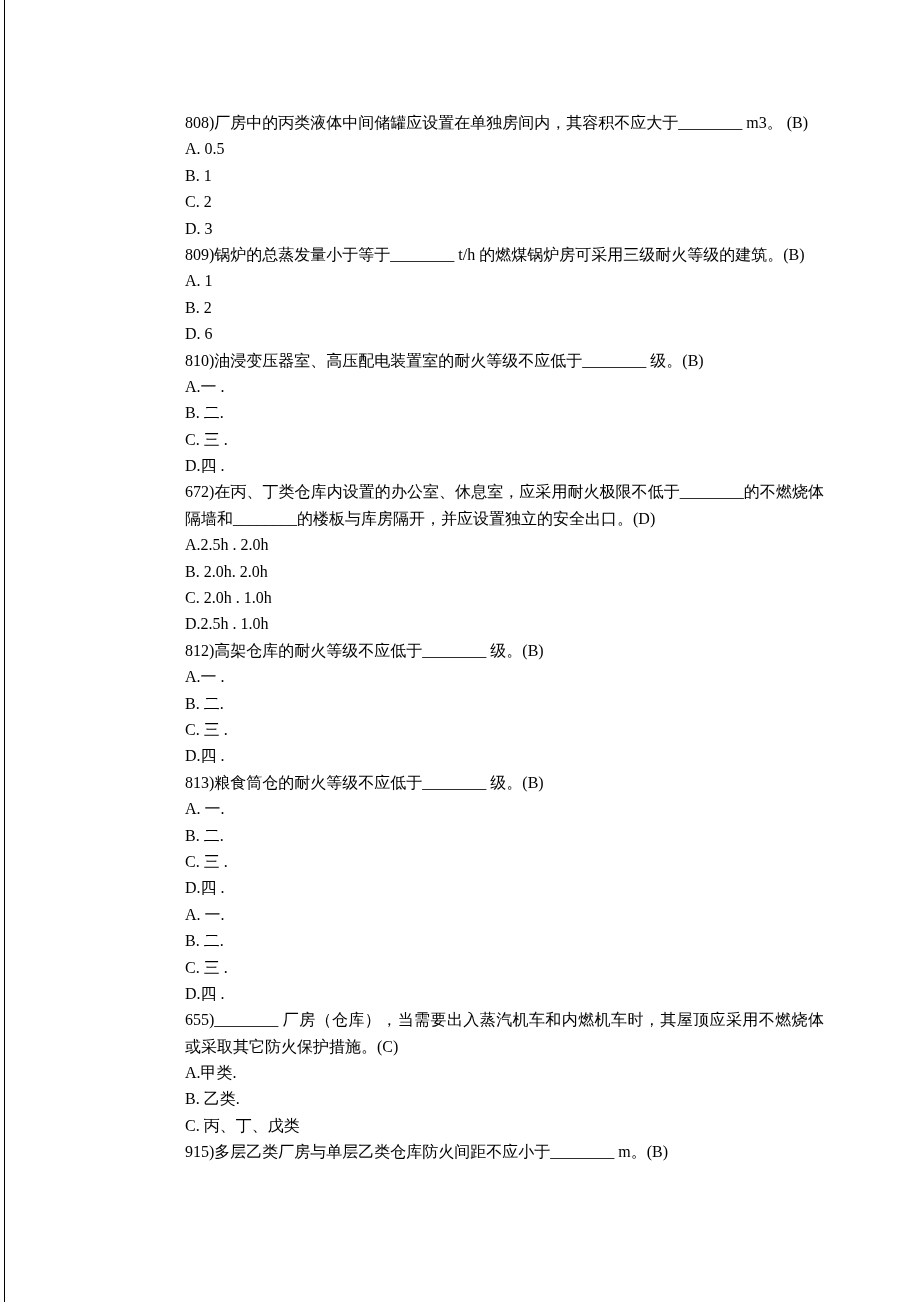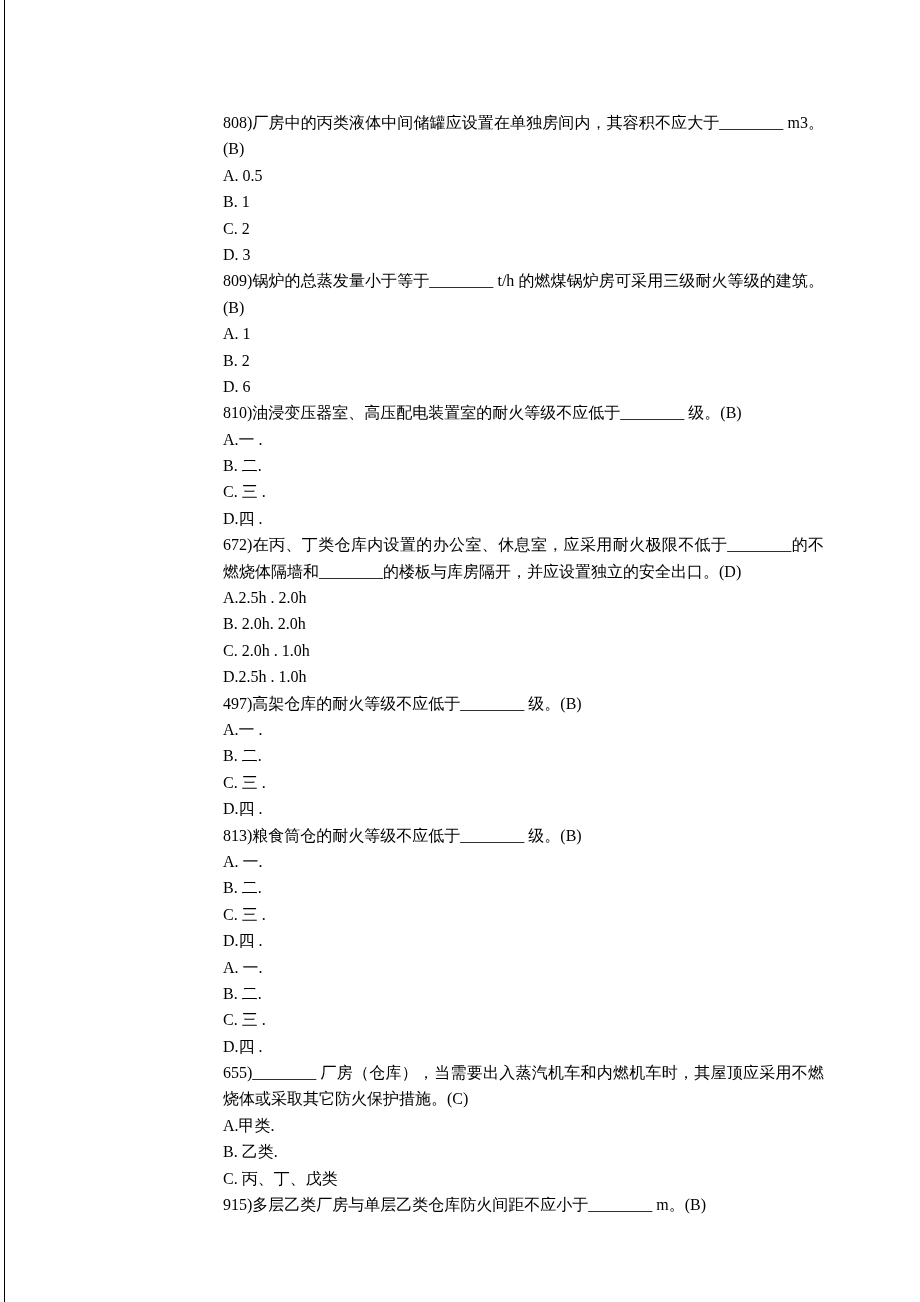--- a/index.html
+++ b/index.html
@@ -14,21 +14,20 @@
   .page {
     width: 920px;
     box-sizing: border-box;
     padding: 110px 100px 80px 180px;
     border-left: 1px solid #000;
     min-height: 1302px;
     margin-left: 4px;
   }
   .line {
     text-align: justify;
-    margin-left: 38px;
   }
 </style>
 </head>
 <body>
 
 <div class="page" id="page-container">
     <div class="line">808)厂房中的丙类液体中间储罐应设置在单独房间内，其容积不应大于________ m3。 (B)</div>
     <div class="line">A. 0.5</div>
     <div class="line">B. 1</div>
     <div class="line">C. 2</div>
@@ -40,21 +39,21 @@
     <div class="line">810)油浸变压器室、高压配电装置室的耐火等级不应低于________ 级。(B)</div>
     <div class="line">A.一 .</div>
     <div class="line">B. 二.</div>
     <div class="line">C. 三 .</div>
     <div class="line">D.四 .</div>
     <div class="line">672)在丙、丁类仓库内设置的办公室、休息室，应采用耐火极限不低于________的不燃烧体隔墙和________的楼板与库房隔开，并应设置独立的安全出口。(D)</div>
     <div class="line">A.2.5h . 2.0h</div>
     <div class="line">B. 2.0h. 2.0h</div>
     <div class="line">C. 2.0h . 1.0h</div>
     <div class="line">D.2.5h . 1.0h</div>
-    <div class="line">497)高架仓库的耐火等级不应低于________ 级。(B)</div>
+    <div class="line">812)高架仓库的耐火等级不应低于________ 级。(B)</div>
     <div class="line">A.一 .</div>
     <div class="line">B. 二.</div>
     <div class="line">C. 三 .</div>
     <div class="line">D.四 .</div>
     <div class="line">813)粮食筒仓的耐火等级不应低于________ 级。(B)</div>
     <div class="line">A. 一.</div>
     <div class="line">B. 二.</div>
     <div class="line">C. 三 .</div>
     <div class="line">D.四 .</div>
     <div class="line">A. 一.</div>

